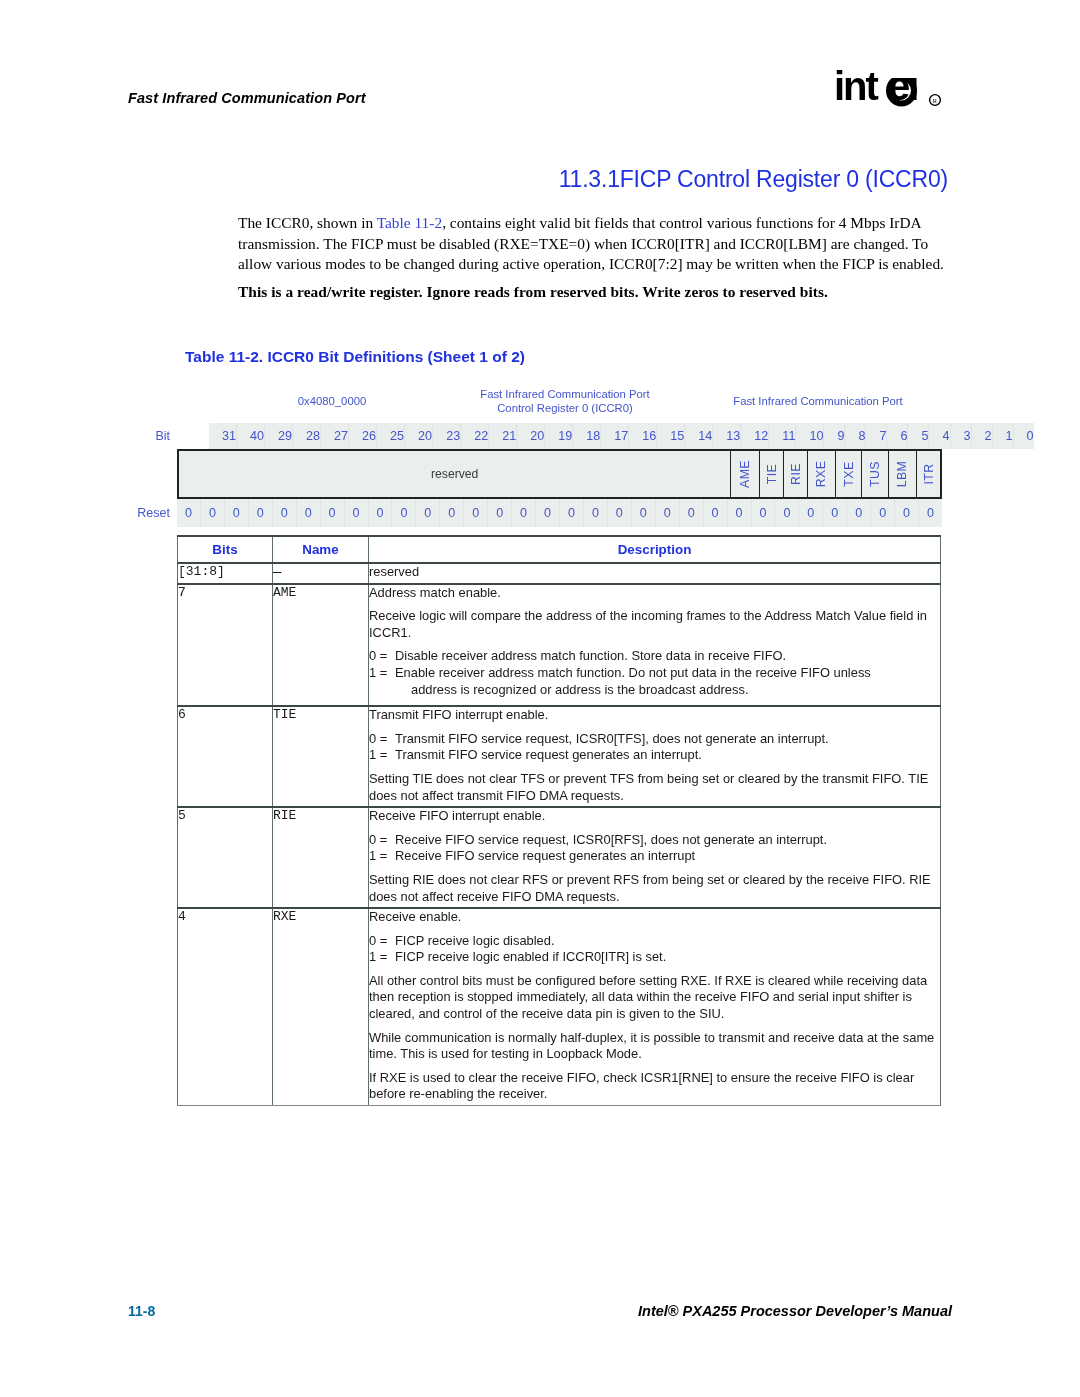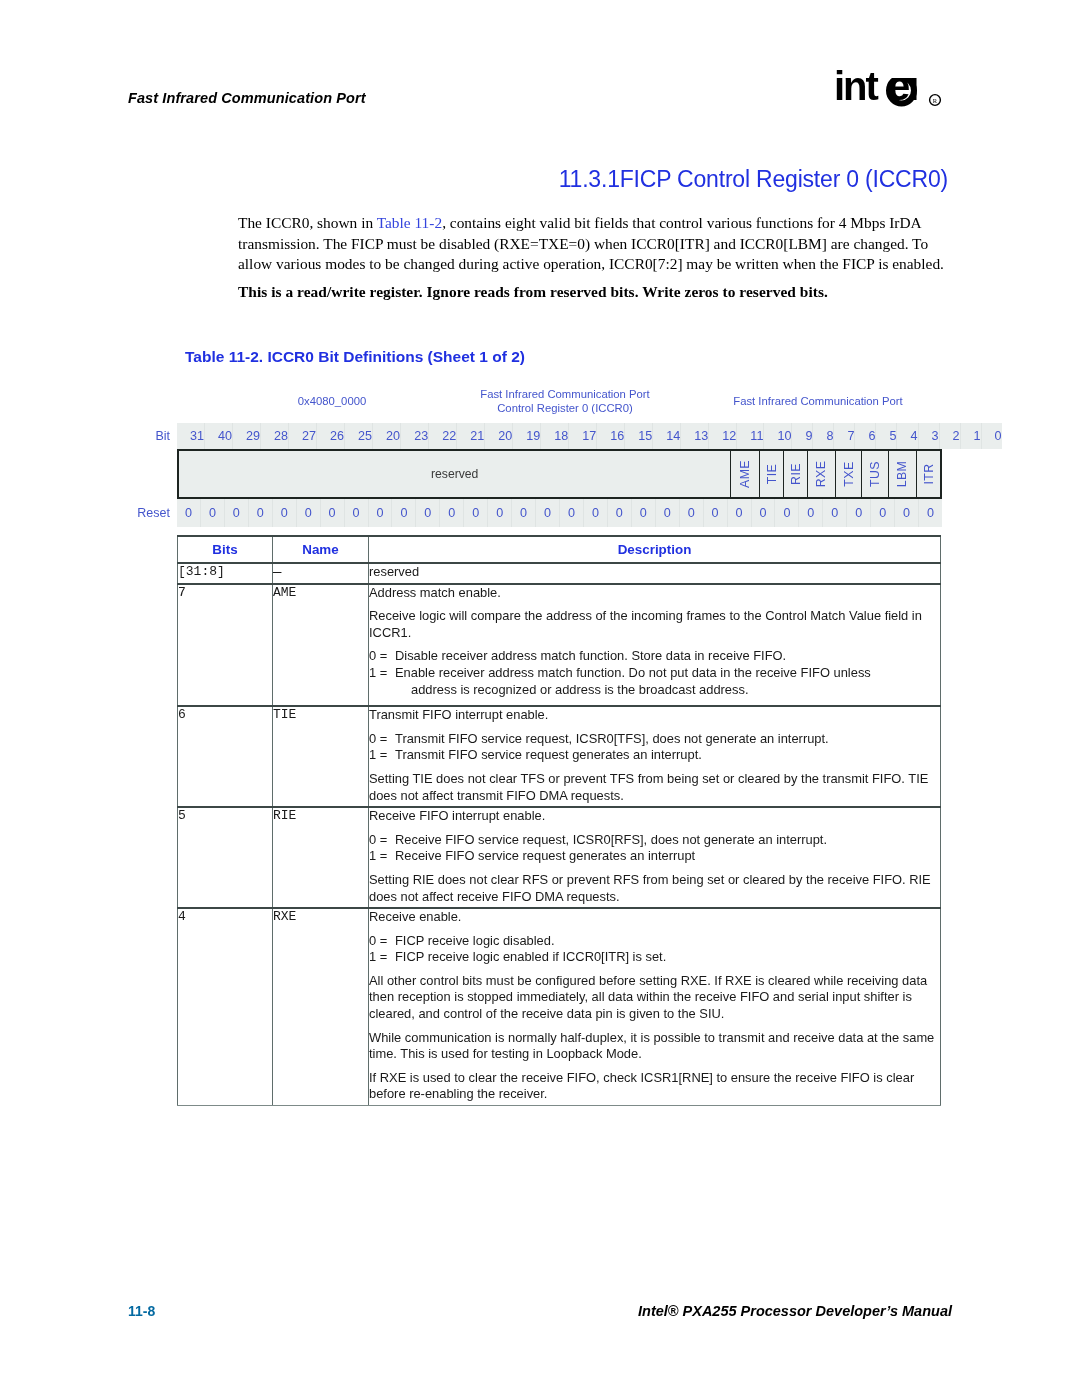--- a/index.html
+++ b/index.html
@@ -123,21 +123,21 @@
     display: flex;
     align-items: center;
     justify-content: flex-end;
     flex: 0 0 41px;
   }
   .reg-cells {
     flex: 1 1 auto;
     display: flex;
     background: #eaeeed;
   }
-  .reg-bitnums { height: 26px; }
+  .reg-bitnums { height: 26px; gap: 32px; }
   .reg-bitnums .c {
     flex: 1 1 0;
     text-align: center;
     color: #4455cc;
     font-size: 12.6px;
     line-height: 26px;
     border-right: 1px solid #dfe4e3;
     margin-left: 13px;
   }
   .reg-bitnums .c:last-child { border-right: none; }
@@ -427,21 +427,21 @@
         <td class="cell-name dash">—</td>
         <td class="cell-desc">
           <p>reserved</p>
         </td>
       </tr>
       <tr class="thickline">
         <td class="cell-bits">7</td>
         <td class="cell-name">AME</td>
         <td class="cell-desc">
           <p>Address match enable.</p>
-          <p>Receive logic will compare the address of the incoming frames to the Control Match Value field in ICCR1.</p>
+          <p>Receive logic will compare the address of the incoming frames to the Address Match Value field in ICCR1.</p>
           <div class="bitlist">
             <div class="bl">
               <span class="k">0 =</span>
               <span class="v">Disable receiver address match function. Store data in receive FIFO.</span>
             </div>
             <div class="bl">
               <span class="k">1 =</span>
               <span class="v">Enable receiver address match function. Do not put data in the receive FIFO unless<span class="ind">address is recognized or address is the broadcast address.</span></span>
             </div>
           </div>

